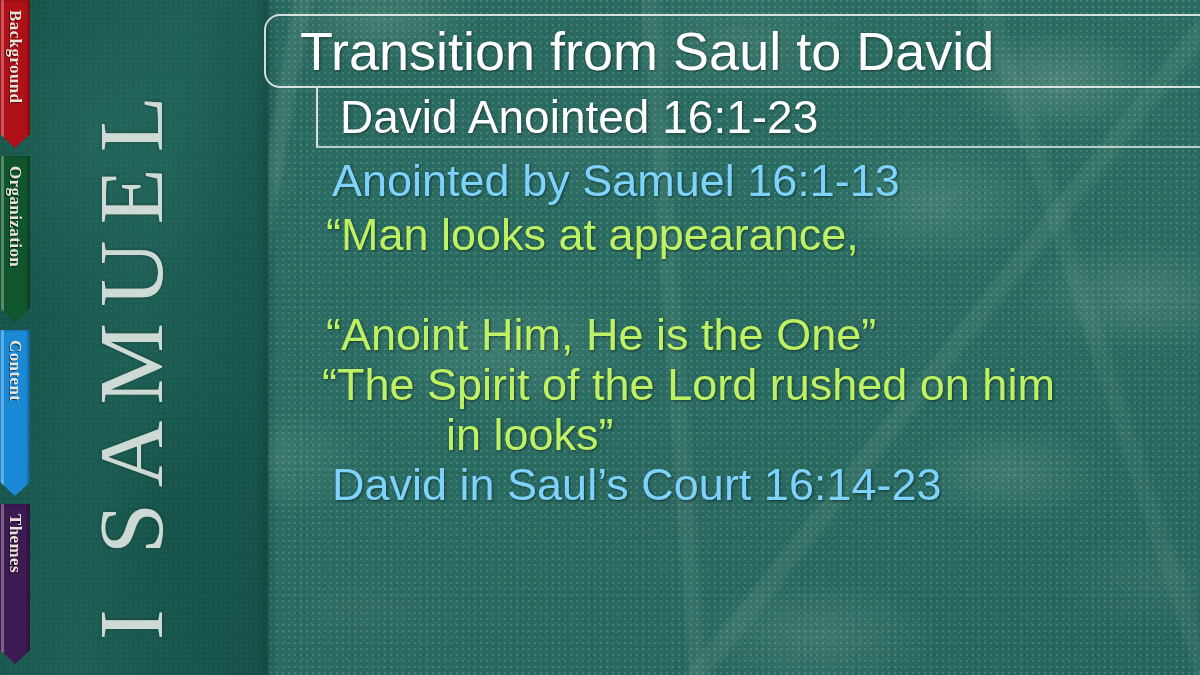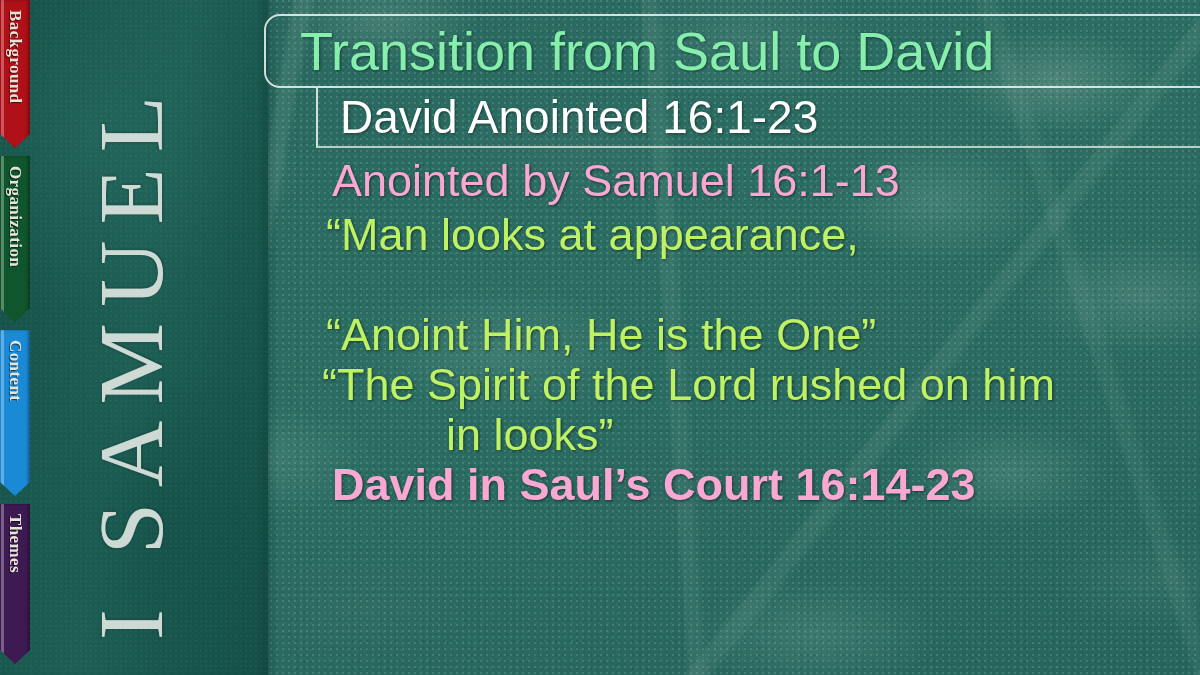--- a/index.html
+++ b/index.html
@@ -171,21 +171,21 @@
   }
   .title-text {
     position: absolute;
     left: 300px;
     top: 14px;
     width: 900px;
     height: 74px;
     line-height: 74px;
     font-size: 54px;
     font-weight: 400;
-    color: #86efac;
+    color: #ffffff;
     white-space: nowrap;
     text-shadow: 1px 1px 3px rgba(0,0,0,.45);
   }
 
   
   .subtitle-box {
     position: absolute;
     left: 316px;
     top: 88px;
     width: 900px;
@@ -216,21 +216,21 @@
     height: 400px;
   }
   .body-line {
     position: absolute;
     left: 0;
     white-space: nowrap;
     font-size: 45px;
     line-height: 50px;
     text-shadow: 1px 1px 3px rgba(0,0,0,.5);
   }
-  .body-line.white { color: #f9a8d4; }
+  .body-line.white { color: #7dd3fc; }
   .body-line.yellow { color: #bef264; }
 </style>
 </head>
 <body>
 
 <div id="slide">
 
   <div class="bg-texture"></div>
   <div class="bg-grain"></div>
   <div class="bg-veins"></div>
@@ -265,16 +265,16 @@
 
   <div class="subtitle-box"></div>
   <div class="subtitle-text">David Anointed 16:1-23</div>
 
   <div class="body-area" id="body-area">
       <div class="body-line white" style="top: 0px; left: 14px;">Anointed by Samuel 16:1-13</div>
       <div class="body-line yellow" style="top: 54px; left: 8px;">“Man looks at appearance,</div>
       <div class="body-line yellow" style="top: 154px; left: 8px;">“Anoint Him, He is the One”</div>
       <div class="body-line yellow" style="top: 204px; left: 4px;">“The Spirit of the Lord rushed on him</div>
       <div class="body-line yellow" style="top: 254px; left: 128px;">in looks”</div>
-      <div class="body-line white" style="top: 304px; left: 14px; font-weight: bold;">David in Saul’s Court 16:14-23</div>
+      <div class="body-line white" style="top: 304px; left: 14px;">David in Saul’s Court 16:14-23</div>
     </div>
 
 </div>
 
 </body></html>

